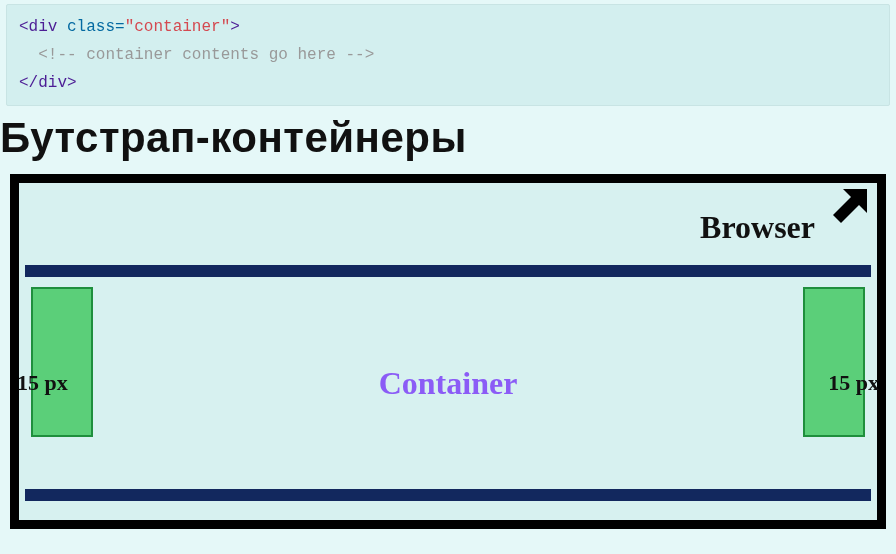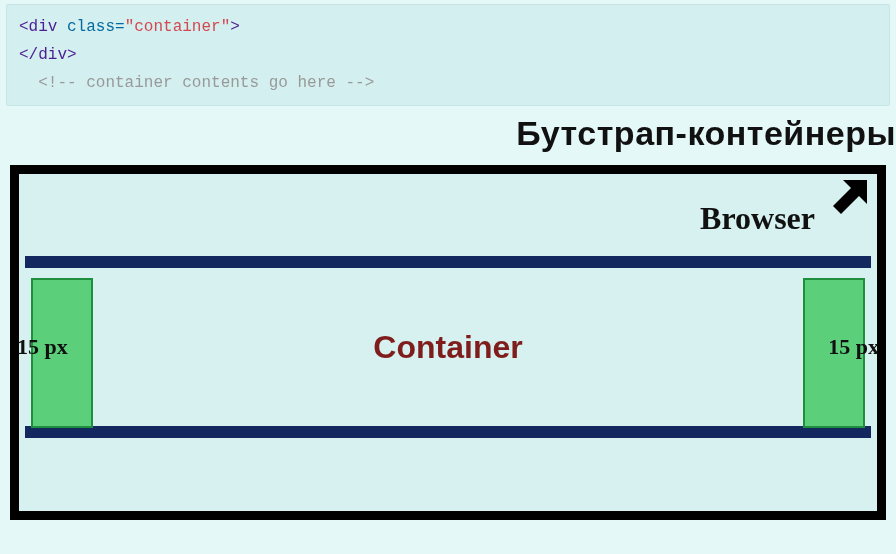--- a/index.html
+++ b/index.html
@@ -25,22 +25,22 @@
       line-height: 28px;
       color: #555;
     }
     .code-block .tag { color: #4c1d95; }
     .code-block .attr-name { color: #0369a1; }
     .code-block .attr-val { color: #d44950; }
     .code-block .comment { color: #999; }
     .code-block .indent { display:inline-block; width: 2ch; }
 
     .heading {
-      text-align: right;
-      font-size: 34px;
+      text-align: left;
+      font-size: 42px;
       font-weight: 800;
       color: #111;
       margin: 6px 0 12px 0;
       letter-spacing: 0.5px;
     }
 
     .diagram {
       margin: 4px 10px 0 10px;
       border: 9px solid #000;
       background: #d7f1f0;
@@ -67,21 +67,21 @@
       top: 2px;
       width: 54px;
       height: 54px;
     }
 
     .container-band {
       position: absolute;
       left: 6px;
       right: 6px;
       top: 82px;
-      height: 182px;
+      height: 236px;
       background: #d7f1f0;
       border-top: 12px solid #12285e;
       border-bottom: 12px solid #12285e;
     }
 
     .pad {
       position: absolute;
       top: 10px;
       width: 62px;
       height: 150px;
@@ -102,40 +102,40 @@
       white-space: nowrap;
     }
     .pad-label.left { left: -8px; }
     .pad-label.right { right: -8px; }
 
     .container-label {
       position: absolute;
       left: 50%;
       top: 50%;
       transform: translate(-50%, -50%);
-      font-family: Liberation Sans, sans-serif;
+      font-family: Liberation Serif, serif;
       font-size: 32px;
       font-weight: 600;
-      color: #7f1d1d;
+      color: #8b5cf6;
     }
   </style>
 </head>
 <body>
 
 <div class="code-block">
   <div>
     <span class="tag">&lt;div</span>
     <span> </span>
     <span class="attr-name">class=</span><span class="attr-val">"container"</span><span class="tag">&gt;</span>
   </div>
   <div>
-    <span class="tag">&lt;/div&gt;</span>
+    <span class="indent"></span><span class="comment">&lt;!-- container contents go here --&gt;</span>
   </div>
   <div>
-    <span class="indent"></span><span class="comment">&lt;!-- container contents go here --&gt;</span>
+    <span class="tag">&lt;/div&gt;</span>
   </div>
 </div>
 
 <h1 class="heading">Бутстрап-контейнеры</h1>
 
 <div class="diagram">
   <div class="browser-row">
     <span class="browser-label">Browser</span>
     <span class="arrow-icon">
       <svg viewBox="0 0 54 54" width="54" height="54">

